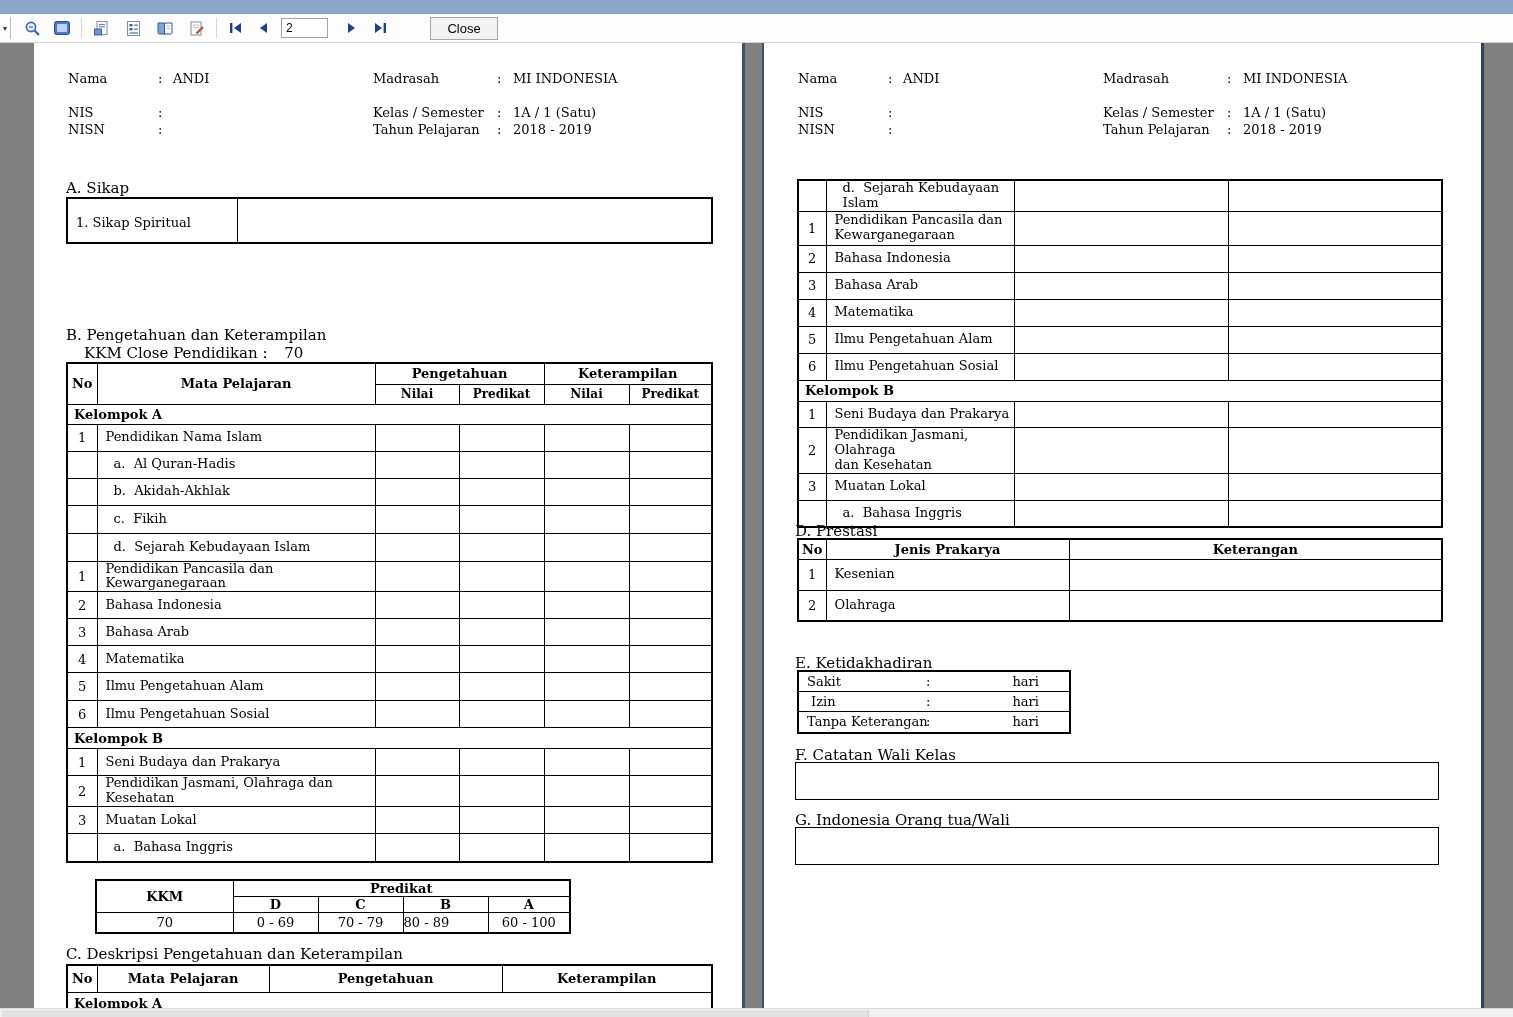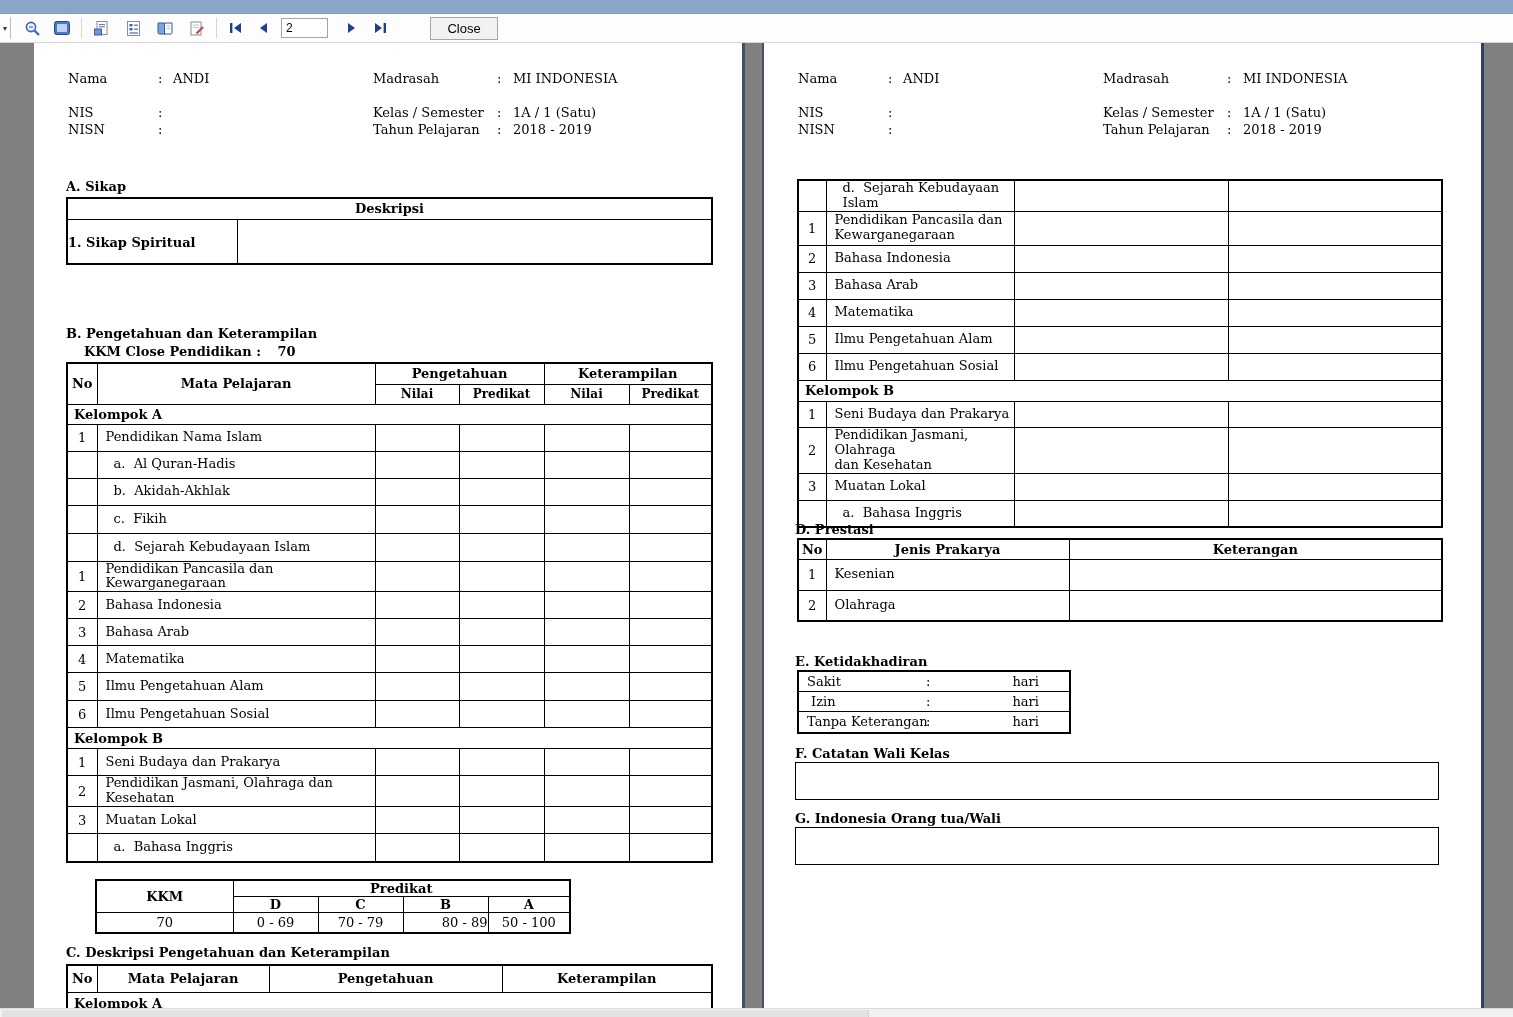--- a/index.html
+++ b/index.html
@@ -15,21 +15,21 @@
   .pagebox{width:47px;height:20px;border:1px solid #A3A3A3;background:#fff;font-size:12px;padding:0 4px;font-family:"Liberation Sans",sans-serif}
   .closebtn{margin-left:38px;width:68px;height:23px;background:#F2F2F2;border:1px solid #A6A6A6;font-size:13px;color:#000;display:flex;align-items:center;justify-content:center;cursor:pointer}
 
   
   .preview{position:absolute;top:43px;left:0;width:1513px;height:965px;background:#808080;overflow:hidden}
   .page{position:absolute;top:0;background:#FFFFFF;height:1200px;font-family:"DejaVu Serif",serif;color:#000;font-size:13px}
   .page-left{left:34px;width:711px;border-right:3px solid #43506B}
   .page-right{left:762px;width:722px;border-left:2px solid #43506B;border-right:3px solid #2F4066}
   .abs{position:absolute}
 
-  .sec-title{font-weight:bold;font-size:13px;white-space:nowrap}
+  .sec-title{font-weight:normal;font-size:15px;white-space:nowrap}
   .hlabel{white-space:nowrap}
 
   table{border-collapse:collapse;table-layout:fixed}
   .rpt{border:2px solid #000}
   .rpt td,.rpt th{border:1px solid #000;font-size:13px;font-weight:normal;vertical-align:middle;overflow:hidden}
   .rpt th{font-weight:bold;text-align:center}
   .c-no{text-align:center}
   .c-mp{padding-left:8px;white-space:pre-wrap;line-height:1.15}
   .c-mp.sub{padding-left:16px}
   .group td{font-weight:bold;padding-left:6px}
@@ -160,25 +160,22 @@
     <span class="abs" style="left:463px;top:79px">:</span>
     <span class="abs" style="left:479px;top:79px">2018 - 2019</span>
 
     <div class="abs sec-title" style="left:32px;top:136px">A. Sikap</div>
     <table class="rpt abs" style="left:32px;top:154px;width:647px">
       <colgroup>
           <col style="width:170px">
           <col>
         </colgroup>
       <tbody>
-          <tr style="height:21px">
-            <th colspan="2">Deskripsi</th>
-          </tr>
       <tr style="height:45px">
-        <td class="vtop" style="font-weight:bold;">1. Sikap Spiritual</td>
+        <td class="vtop" style="font-weight:normal;padding-left:8px">1. Sikap Spiritual</td>
         <td></td>
       </tr>
     </tbody>
       </table>
 
     <div class="abs sec-title" style="left:32px;top:283px">B. Pengetahuan dan Keterampilan</div>
     <div class="abs sec-title" style="left:50px;top:301px">
       <span>KKM Close Pendidikan :</span>
       <span style="margin-left:12px">70</span>
     </div>
@@ -353,22 +350,22 @@
       <tr style="height:16px">
         <th>D</th>
         <th>C</th>
         <th>B</th>
         <th>A</th>
       </tr>
       <tr style="height:20px">
         <td style="text-align:center">70</td>
         <td style="text-align:center">0 - 69</td>
         <td style="text-align:center">70 - 79</td>
-        <td style="text-align:right">80 - 89</td>
-        <td style="text-align:center">50 - 100</td>
+        <td style="text-align:left">80 - 89</td>
+        <td style="text-align:center">60 - 100</td>
       </tr>
     </tbody>
       </table>
 
     <div class="abs sec-title" style="left:32px;top:902px">C. Deskripsi Pengetahuan dan Keterampilan</div>
     <table class="rpt abs" style="left:32px;top:921px;width:647px">
       <colgroup>
           <col style="width:30px">
           <col style="width:172px">
           <col style="width:233px">

